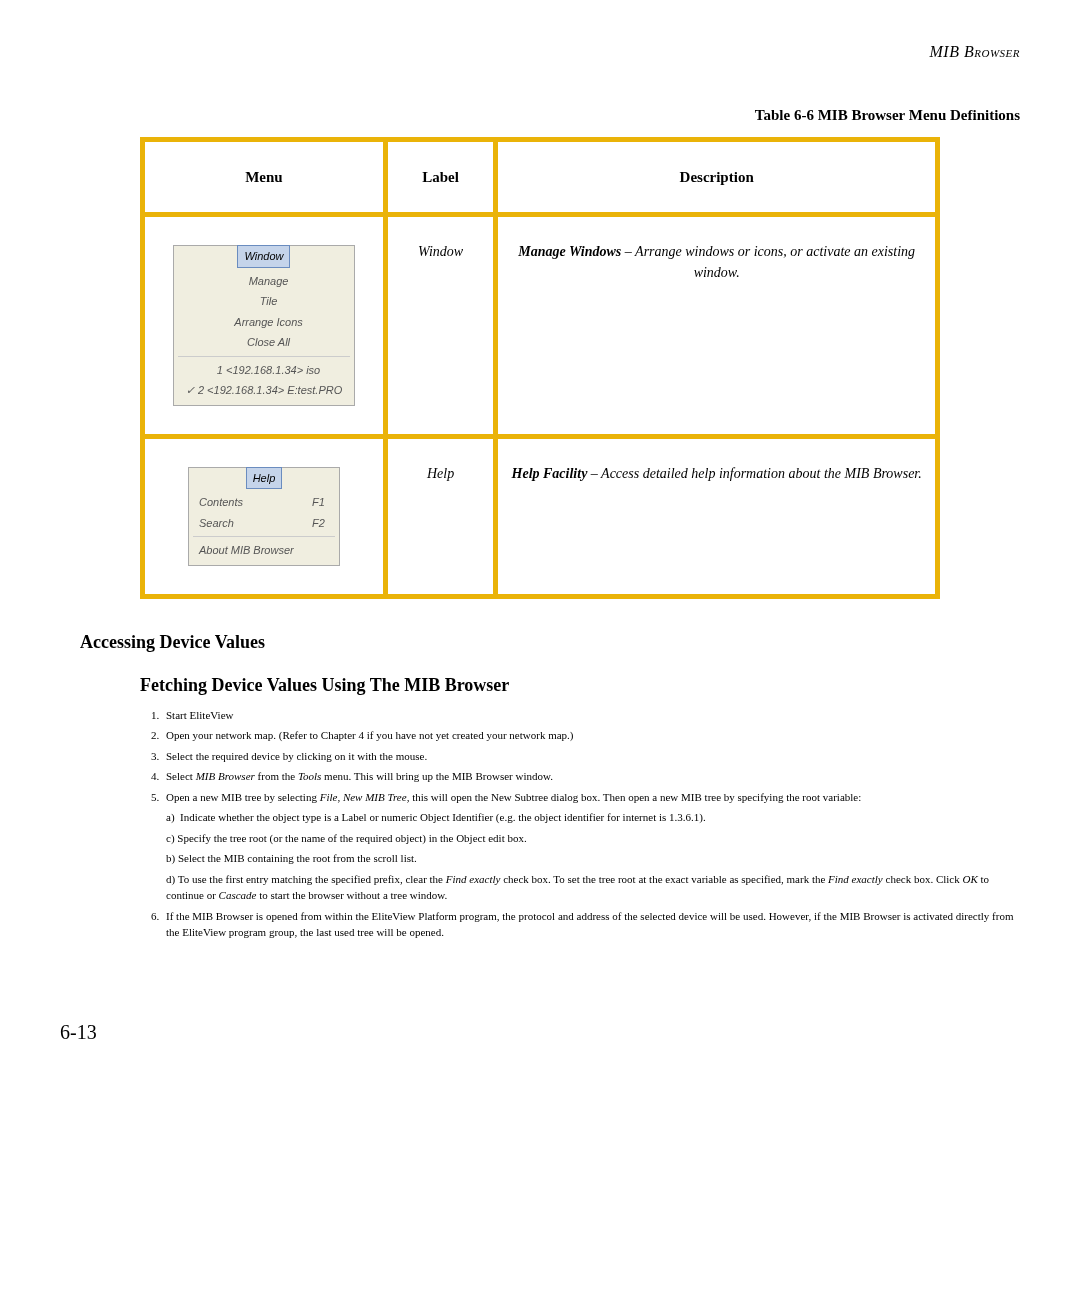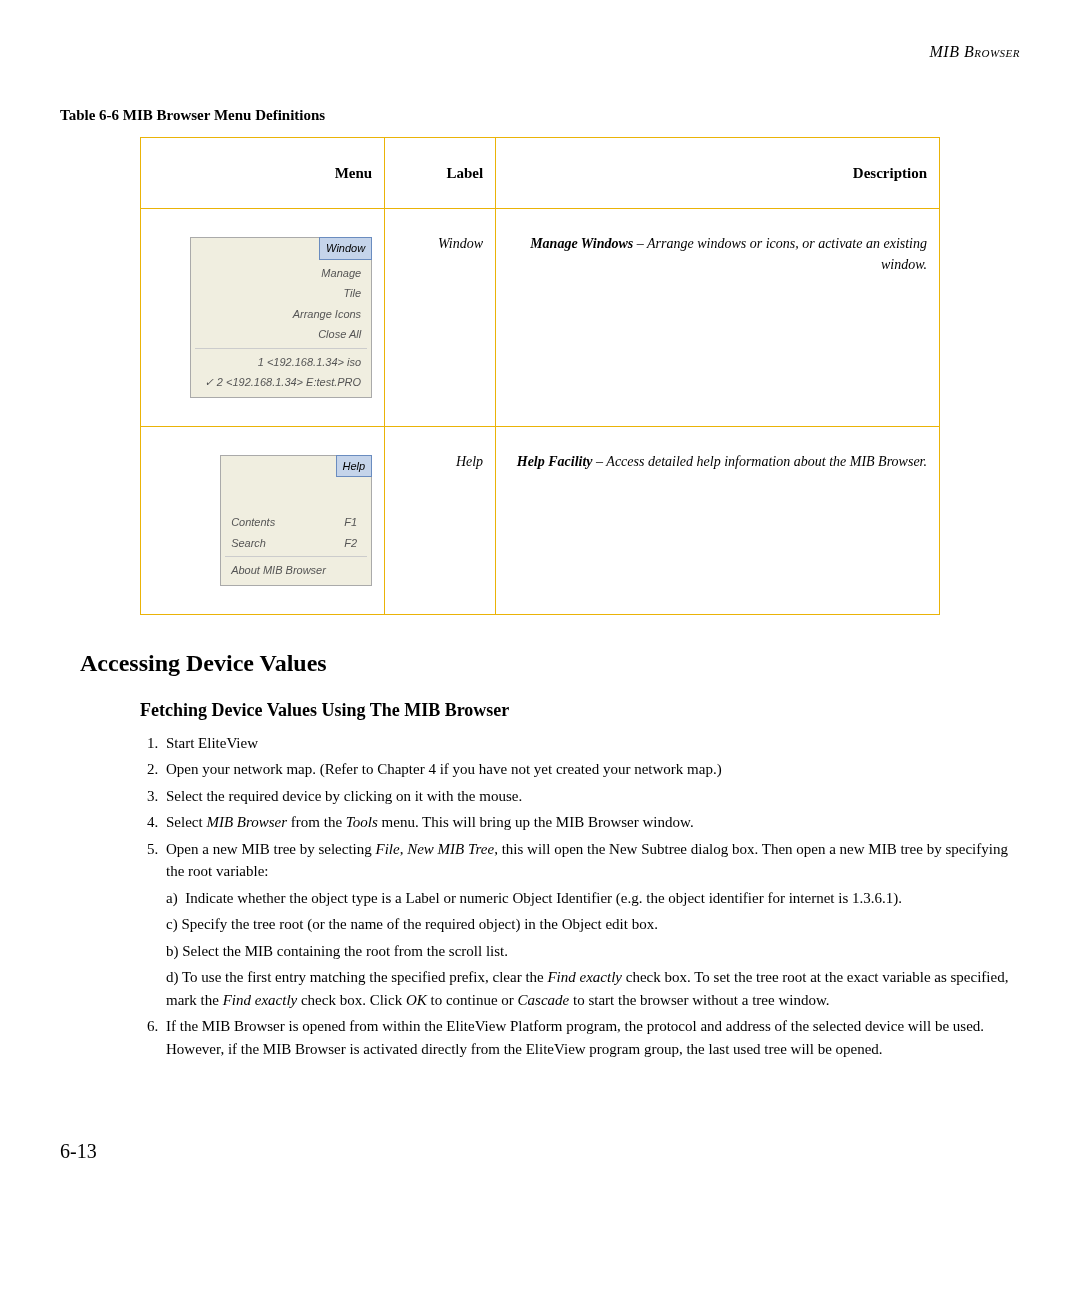--- a/index.html
+++ b/index.html
@@ -17,35 +17,35 @@
     }
     .header-label {
       text-align: right;
       font-style: italic;
       font-size: 16px;
       font-variant: small-caps;
       margin-bottom: 40px;
       letter-spacing: 0.5px;
     }
     .table-caption {
-      text-align: left;
+      text-align: right;
       font-weight: bold;
       font-size: 15px;
       margin-bottom: 10px;
     }
     .def-table {
       border-collapse: collapse;
       margin: 0 auto 30px auto;
       width: 800px;
     }
     .def-table th, .def-table td {
-      border: 1px solid #eab308;
+      border: 5px solid #eab308;
       padding: 24px 12px;
       vertical-align: top;
-      text-align: right;
+      text-align: center;
     }
     .def-table th {
       font-weight: bold;
       background: #fff;
       font-size: 15px;
     }
     .def-table td {
       font-size: 14px;
       font-style: italic;
     }
@@ -96,37 +96,36 @@
     .menu-item.nochecked::before {
       content: "\00a0\00a0\00a0";
     }
     .help-menu .menu-item {
       display: flex;
       justify-content: space-between;
       padding-right: 14px;
     }
     .help-menu .menu-items {
       min-width: 150px;
-      margin-top: 32px;
     }
     h2.section {
-      font-size: 24px;
+      font-size: 18px;
       font-weight: bold;
       margin: 9px 0 16px 0;
       margin-left: 20px;
     }
     h3.subsection {
       font-size: 18px;
       font-weight: bold;
       margin: 12px 0 8px 0;
       margin-left: 80px;
     }
     .content {
       margin-left: 80px;
-      font-size: 15px;
+      font-size: 11px;
     }
     ol.main-list {
       list-style: decimal;
       padding-left: 22px;
     }
     ol.main-list > li {
       margin-bottom: 4px;
       padding-left: 4px;
     }
     .sublist {

